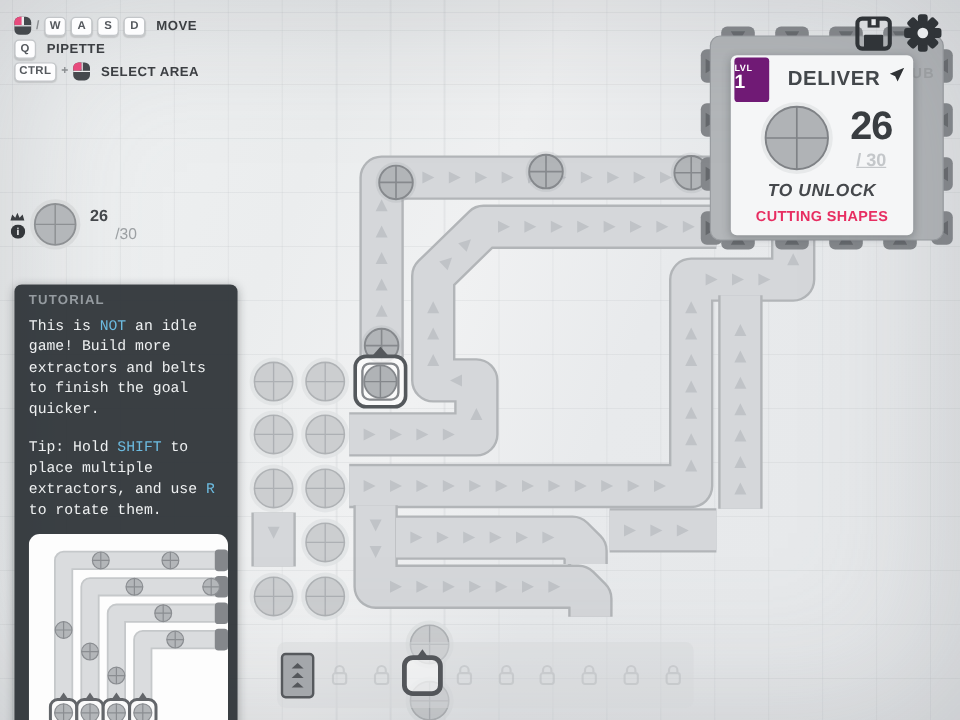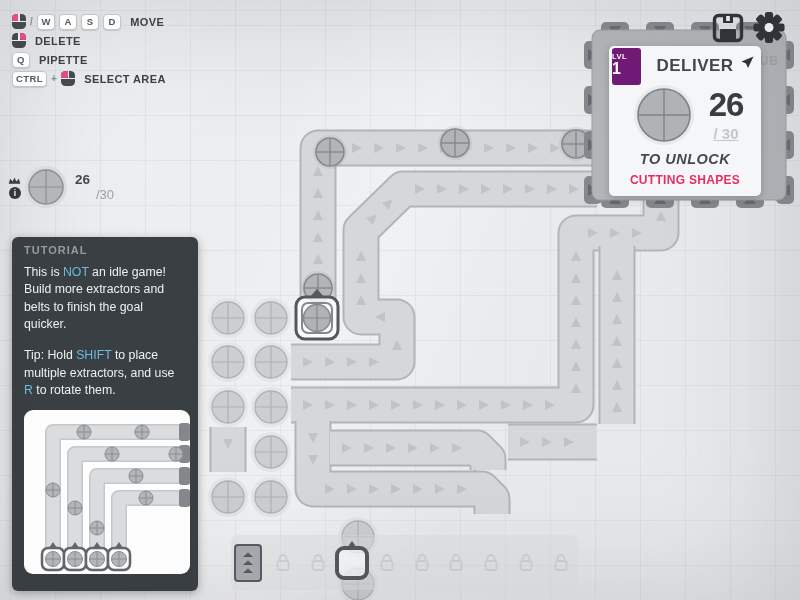--- a/index.html
+++ b/index.html
@@ -33,21 +33,21 @@
   #goal-pin{position:absolute;left:8px;top:164px;display:flex;align-items:center;gap:2px;}
   .gp-icons{display:flex;flex-direction:column;gap:2px;align-items:center;}
   .gp-nums{margin-left:4px;line-height:1;}
   .gp-count{font-size:13.5px;font-weight:bold;color:#44474b;}
   .gp-total{font-size:13px;color:#9ca0a3;margin-top:2px;margin-left:21px;}
   
   #tutorial{position:absolute;left:12px;top:237px;width:162px;
     background:rgba(52,57,61,.97);border-radius:6px;padding:6px 12px 12px;
     color:#eef0f1;font-size:12.3px;line-height:1.42;box-shadow:0 2px 8px rgba(30,34,38,.35);}
   .tut-h{color:#959ba0;font-size:11px;font-weight:bold;letter-spacing:1px;margin-bottom:5px;}
-  #tutorial p{margin:0 0 14px 0;}
+  #tutorial p{margin:0 0 14px 0;font-family:Liberation Mono, monospace;}
   #tutorial p:last-of-type{margin-bottom:10px;}
   .hl{color:#6cbbe0;}
   
   #level-panel{position:absolute;left:609px;top:46px;width:152px;height:150px;
     background:#f5f6f7;border-radius:5px;box-shadow:0 2px 7px rgba(40,45,50,.3);}
   .lvl-badge{position:absolute;left:3px;top:2px;width:29px;height:37px;border-radius:3px;
     background:#701a75;color:#fff;text-align:left;font-weight:bold;}
   .lvl-badge .t{display:block;font-size:7.5px;margin-top:4px;letter-spacing:.5px;}
   .lvl-badge .n{display:block;font-size:16px;line-height:15px;}
   .p-title{position:absolute;left:32px;right:12px;top:10px;text-align:center;
@@ -293,27 +293,20 @@
           <i class="mv"></i>
         </span>
       <span class="sep">/</span>
       <span class="key">W</span>
       <span class="key">A</span>
       <span class="key">S</span>
       <span class="key">D</span>
       <span class="kb-label">MOVE</span>
     </div>
     <div class="kb-row">
-      <span class="mouse right">
-          <i class="mh"></i>
-          <i class="mv"></i>
-        </span>
-      <span class="kb-label">DELETE</span>
-    </div>
-    <div class="kb-row">
       <span class="key">Q</span>
       <span class="kb-label">PIPETTE</span>
     </div>
     <div class="kb-row">
       <span class="key">CTRL</span>
       <span class="sep">+</span>
       <span class="mouse left">
           <i class="mh"></i>
           <i class="mv"></i>
         </span>

